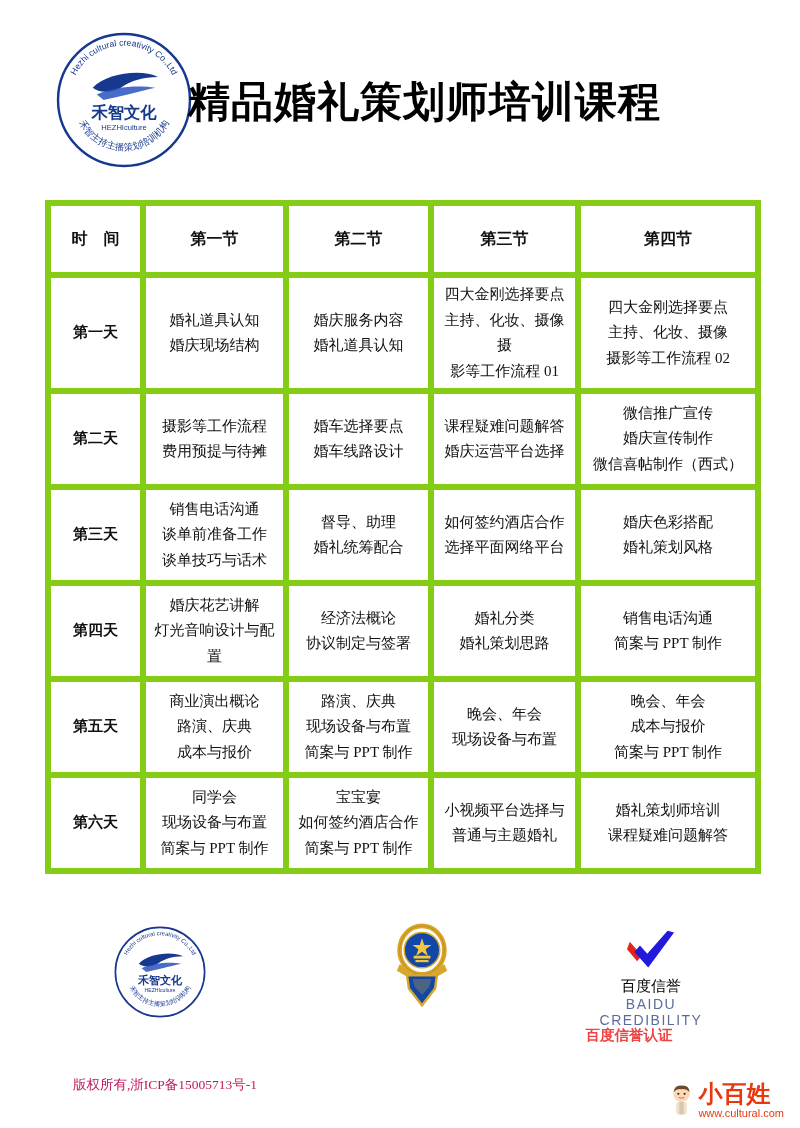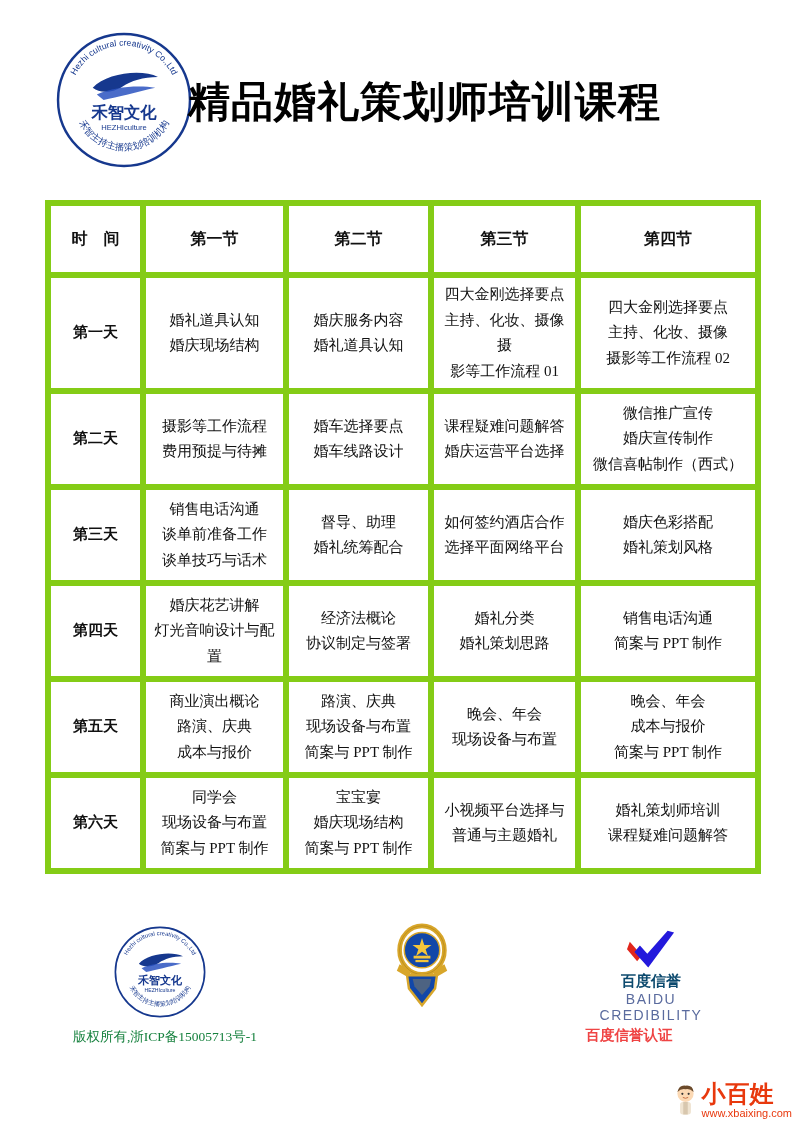--- a/index.html
+++ b/index.html
@@ -25,32 +25,32 @@
     white-space:pre-line;padding:4px 6px;color:#111;
   }
   .course th{height:58px;font-size:16px;font-weight:bold}
   .course td{font-size:15px;line-height:1.7}
   .course td.day{font-weight:bold;font-size:15px}
   .course tbody tr{height:96px}
   .course tbody tr.r1{height:100px}
 
   
   .footer-logo{position:absolute;left:114px;top:926px;width:92px;height:92px}
-  .copyright{position:absolute;left:58px;top:1028px;width:214px;text-align:center;font-size:13.5px;color:#15803d}
+  .copyright{position:absolute;left:58px;top:1076px;width:214px;text-align:center;font-size:13.5px;color:#be185d}
   .badge-wrap{position:absolute;left:394px;top:920px;width:56px;height:92px}
   .police{position:absolute;left:300px;top:1022px;width:244px;text-align:center;font-size:17px;font-weight:bold;color:#000;
           font-family:"DejaVu Sans","Liberation Sans",sans-serif}
   .baidu-wrap{position:absolute;left:598px;top:930px;width:106px;text-align:center}
   .baidu-v{width:48px;height:42px;display:block;margin:0 auto}
-  .baidu-name{font-size:15px;font-weight:bold;color:#0c4a6e;font-family:"Liberation Sans",sans-serif}
+  .baidu-name{font-size:15px;font-weight:normal;color:#000000;margin-top:5px;font-family:"Liberation Sans",sans-serif}
   .baidu-en{font-size:14px;color:#5a6b9e;letter-spacing:1.5px;font-family:"Liberation Sans",sans-serif}
   .baidu-caption{position:absolute;left:570px;top:1026px;width:118px;text-align:center;font-size:14.5px;font-weight:bold;color:#ef4444}
 
   
-  .watermark{position:absolute;right:8px;bottom:8px;display:flex;align-items:flex-end;gap:3px}
+  .watermark{position:absolute;right:16px;bottom:8px;display:flex;align-items:flex-end;gap:3px}
   .mascot{width:27px;height:38px}
   .wm-text{text-align:left}
   .wm-name{font-size:24px;font-weight:bold;line-height:1.05;color:#e8380d;font-family:"DejaVu Sans",sans-serif}
   .wm-url{font-size:11px;line-height:1.2;color:#e8380d;font-family:"Liberation Sans",sans-serif}
 
   .hezhi-logo text{font-family:"Liberation Sans",sans-serif}
 </style>
 </head>
 <body>
 
@@ -155,21 +155,21 @@
         <td>晚会、年会
 成本与报价
 简案与 PPT 制作</td>
       </tr>
       <tr>
         <td class="day">第六天</td>
         <td>同学会
 现场设备与布置
 简案与 PPT 制作</td>
         <td>宝宝宴
-婚庆现场结构
+如何签约酒店合作
 简案与 PPT 制作</td>
         <td>小视频平台选择与
 普通与主题婚礼</td>
         <td>婚礼策划师培训
 课程疑难问题解答</td>
       </tr>
     </tbody>
   </table>
 
   <svg class="hezhi-logo footer-logo" viewBox="0 0 100 100">
@@ -219,17 +219,17 @@
       <circle cx="15" cy="12" r="9" fill="#fcd9b4"></circle>
       <path d="M6 10 Q8 2 15 3 Q23 2 24 10 Q20 6 15 7 Q10 6 6 10 Z" fill="#6b4a2b"></path>
       <circle cx="11.5" cy="12" r="1.2" fill="#333"></circle>
       <circle cx="18.5" cy="12" r="1.2" fill="#333"></circle>
       <path d="M12 16 Q15 18 18 16" stroke="#c2683a" stroke-width="1" fill="none"></path>
       <rect x="9" y="21" width="12" height="14" rx="3" fill="#efe3d0"></rect>
       <rect x="12.5" y="21" width="5" height="14" fill="#d8c7ae"></rect>
     </svg>
     <div class="wm-text">
       <div class="wm-name">小百姓</div>
-      <div class="wm-url">www.xbaixing.com</div>
+      <div class="wm-url">www.cultural.com</div>
     </div>
   </div>
 
 </div>
 
 </body></html>

